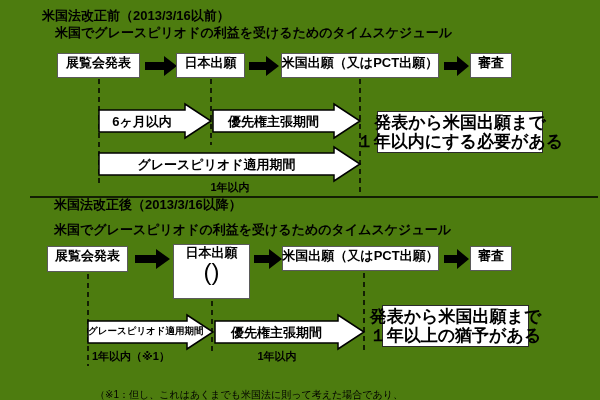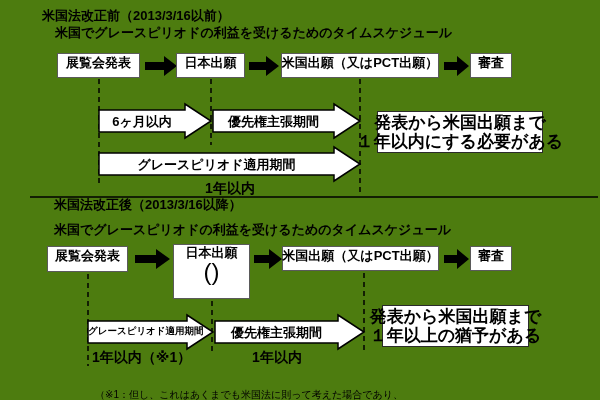--- a/index.html
+++ b/index.html
@@ -19,21 +19,21 @@
   }
   .notebox{
     position:absolute;border:1px solid #2a2a2a;background:#fff;
     display:flex;flex-direction:column;align-items:center;justify-content:center;
     font-size:17px;font-weight:600;line-height:19px;white-space:nowrap;box-sizing:border-box;
   }
   .arrowlabel{
     position:absolute;text-align:center;font-size:13px;font-weight:600;
     white-space:nowrap;
   }
-  .durlabel{position:absolute;text-align:center;font-size:14px;font-weight:600;white-space:nowrap;}
+  .durlabel{position:absolute;text-align:center;font-size:11px;font-weight:600;white-space:nowrap;}
   .jp-inner{display:flex;flex-direction:column;align-items:center;line-height:15px;}
   .paren-row{display:flex;align-items:center;justify-content:center;line-height:11px;}
   .paren{font-size:24px;font-weight:400;line-height:24px;}
   .paren-lines{display:flex;flex-direction:column;align-items:center;font-size:10.5px;line-height:12px;}
   .footnote{position:absolute;font-size:10px;line-height:13px;white-space:nowrap;}
   .footnote .fl2{padding-left:23px;}
 </style>
 </head>
 <body>
 

